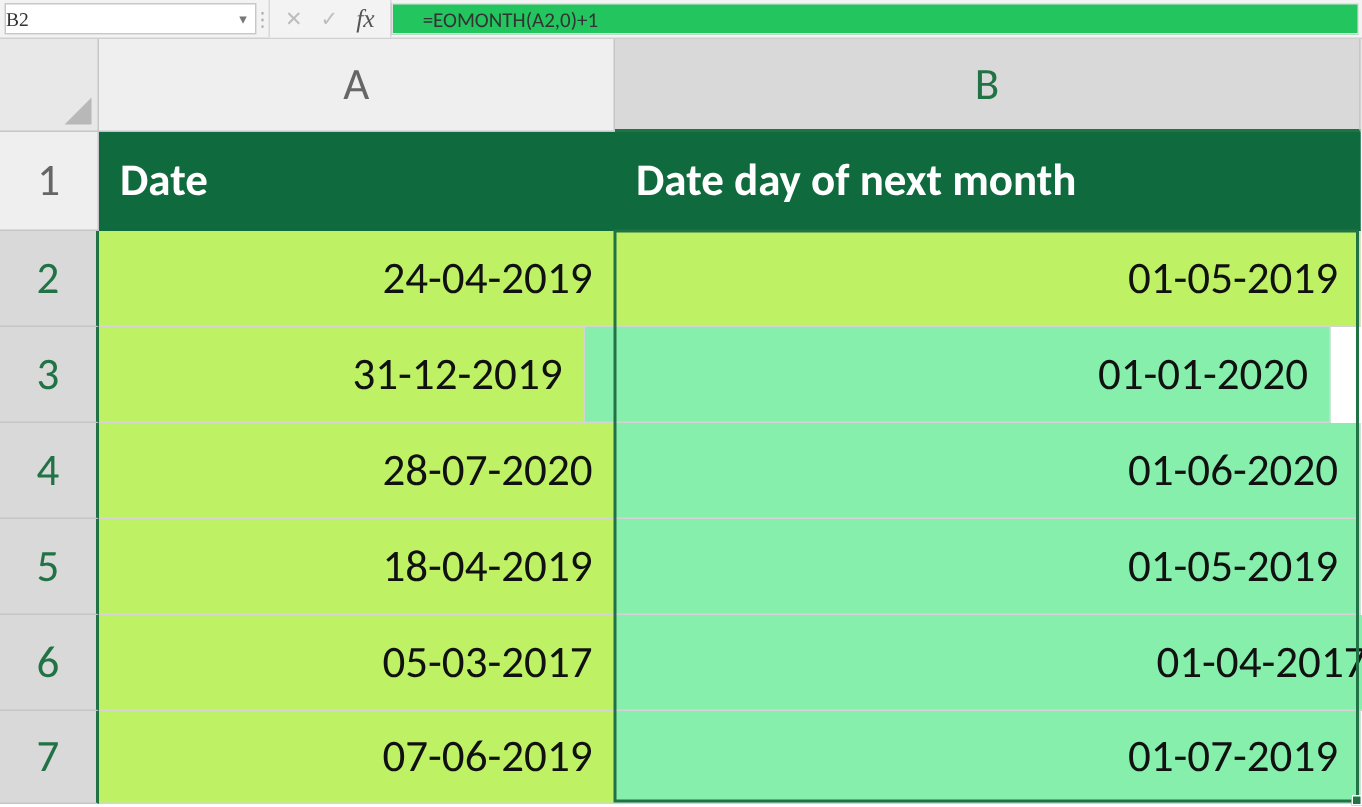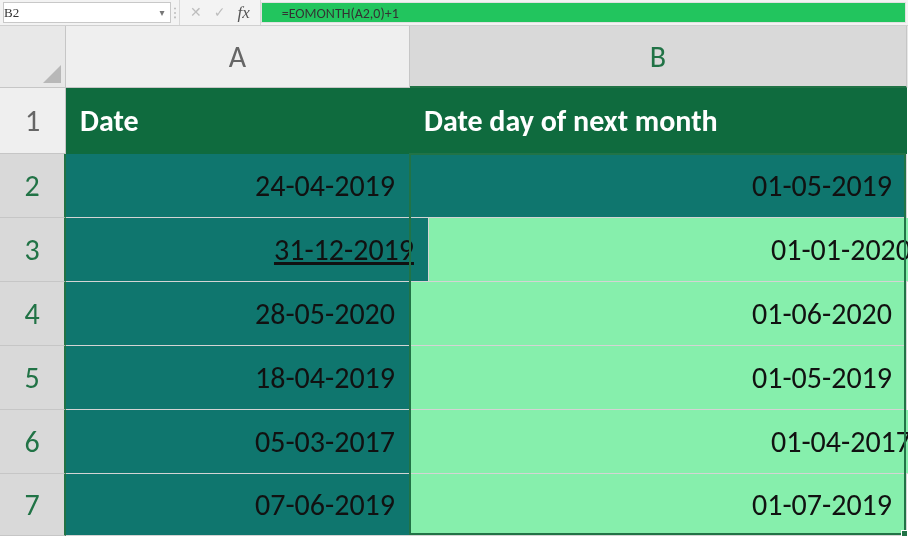--- a/index.html
+++ b/index.html
@@ -118,21 +118,21 @@
   }
   .row { display: flex; }
   .cell {
     border-right: 1px solid #d4d4d4;
     border-bottom: 1px solid #d4d4d4;
     display: flex;
     align-items: center;
     font-size: 30px;
     color: #111;
     padding: 0 14px;
-    background: #0f766e;
+    background: #bef264;
     overflow: hidden;
     white-space: nowrap;
   }
   .cell.right { justify-content: flex-end; }
   .cell.hdr {
     background: #0f6b3e;
     color: #fff;
     font-weight: bold;
     justify-content: flex-start;
     border-right: 1px solid #0f6b3e;
@@ -191,25 +191,25 @@
   <div class="cells" id="cells">
       <div class="row">
         <div class="cell hdr" style="width: 344px; height: 66px;">Date</div>
         <div class="cell hdr" style="width: 497px; height: 66px;">Date day of next month</div>
       </div>
       <div class="row">
         <div class="cell right" style="width: 344px; height: 64px;">24-04-2019</div>
         <div class="cell right" style="width: 497px; height: 64px;">01-05-2019</div>
       </div>
       <div class="row">
-        <div class="cell right" style="width: 363px; height: 64px; text-decoration: underline;">31-12-2019</div>
+        <div class="cell right" style="width: 324px; height: 64px;">31-12-2019</div>
         <div class="cell right shade" style="width: 497px; height: 64px;">01-01-2020</div>
       </div>
       <div class="row">
-        <div class="cell right" style="width: 344px; height: 64px;">28-05-2020</div>
+        <div class="cell right" style="width: 344px; height: 64px;">28-07-2020</div>
         <div class="cell right shade" style="width: 497px; height: 64px;">01-06-2020</div>
       </div>
       <div class="row">
         <div class="cell right" style="width: 344px; height: 64px;">18-04-2019</div>
         <div class="cell right shade" style="width: 497px; height: 64px;">01-05-2019</div>
       </div>
       <div class="row">
         <div class="cell right" style="width: 344px; height: 64px;">05-03-2017</div>
         <div class="cell right shade" style="width: 516px; height: 64px;">01-04-2017</div>
       </div>

